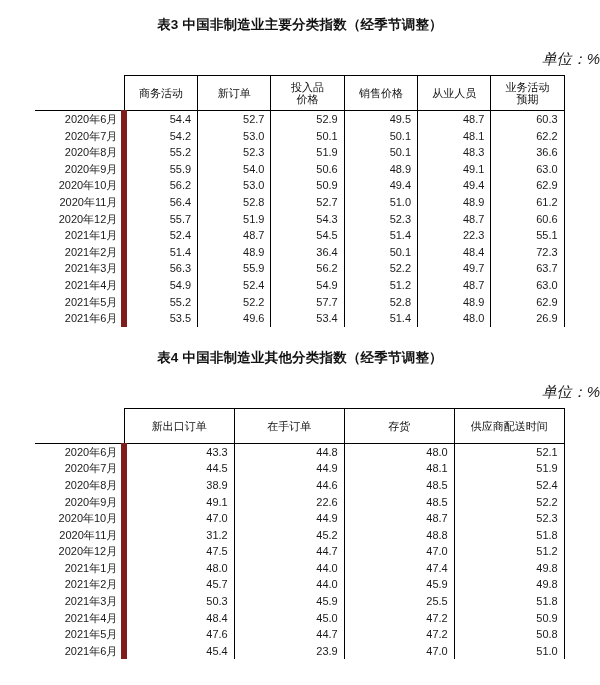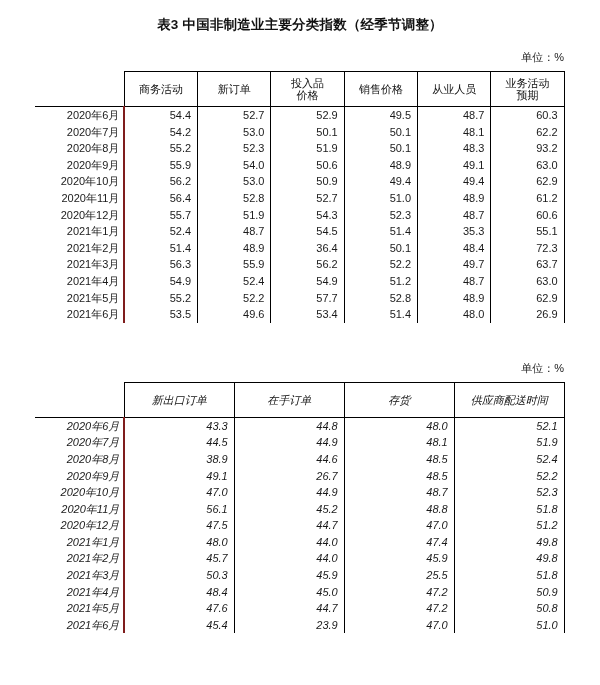--- a/index.html
+++ b/index.html
@@ -27,23 +27,23 @@
   }
   .tbl-title {
     text-align: center;
     font-size: 13.5px;
     font-weight: bold;
     letter-spacing: 0.2px;
     color: #111;
   }
   .unit-line {
     text-align: right;
-    font-size: 11px;
+    font-size: 15px;
     color: #1a1a1a;
-    padding-right: 36px;
+    font-style: italic;
   }
   table.data {
     border-collapse: collapse;
     margin: 0 auto;
     table-layout: fixed;
   }
   table.data td, table.data th {
     border: 1px solid #000000;
     font-weight: normal;
     font-size: 11px;
@@ -68,40 +68,40 @@
     height: 16.6px;
     line-height: 16.6px;
     font-size: 11px;
   }
   table.data tbody td.rowlabel {
     text-align: right;
     padding-right: 4px;
     border-left: none;
     border-top: none;
     border-bottom: none;
-    border-right: 2px solid #7f1d1d;
+    border-right: 6px solid #7f1d1d;
   }
   table.data tbody tr:last-child td.rowlabel {
     border-bottom: none;
   }
   table.data tbody td.val {
     text-align: right;
     padding-right: 6px;
     border-top: none;
     border-bottom: none;
   }
   table.data tbody tr:first-child td.val {
     border-top: none;
   }
   
   #table3 { width: 529px; }
   #table3 .c-label { width: 89px; }
   #table3 .c-d { width: 73.3px; }
   
-  #table4 { width: 529px; font-style: italic; }
+  #table4 { width: 529px; }
   #table4 .c-label { width: 89px; }
   #table4 .c-d { width: 110px; }
 
   .spacer-1 { height: 16px; }
   .spacer-3 { height: 6px; }
   .gap-between { height: 22px; }
 </style>
 </head>
 <body>
 
@@ -169,21 +169,21 @@
           <td class="val">48.1</td>
           <td class="val">62.2</td>
         </tr>
         <tr>
           <td class="rowlabel">2020年8月</td>
           <td class="val">55.2</td>
           <td class="val">52.3</td>
           <td class="val">51.9</td>
           <td class="val">50.1</td>
           <td class="val">48.3</td>
-          <td class="val">93.2</td>
+          <td class="val">36.6</td>
         </tr>
         <tr>
           <td class="rowlabel">2020年9月</td>
           <td class="val">55.9</td>
           <td class="val">54.0</td>
           <td class="val">50.6</td>
           <td class="val">48.9</td>
           <td class="val">49.1</td>
           <td class="val">63.0</td>
         </tr>
@@ -213,21 +213,21 @@
           <td class="val">52.3</td>
           <td class="val">48.7</td>
           <td class="val">60.6</td>
         </tr>
         <tr>
           <td class="rowlabel">2021年1月</td>
           <td class="val">52.4</td>
           <td class="val">48.7</td>
           <td class="val">54.5</td>
           <td class="val">51.4</td>
-          <td class="val">35.3</td>
+          <td class="val">22.3</td>
           <td class="val">55.1</td>
         </tr>
         <tr>
           <td class="rowlabel">2021年2月</td>
           <td class="val">51.4</td>
           <td class="val">48.9</td>
           <td class="val">36.4</td>
           <td class="val">50.1</td>
           <td class="val">48.4</td>
           <td class="val">72.3</td>
@@ -268,20 +268,21 @@
           <td class="val">48.0</td>
           <td class="val">26.9</td>
         </tr>
       </tbody>
     </table>
   </div>
 
   <div class="gap-between"></div>
 
   <div class="section">
+    <div class="tbl-title">表4 中国非制造业其他分类指数（经季节调整）</div>
     <div class="spacer-1"></div>
     <div class="unit-line">单位：%</div>
     <div class="spacer-3"></div>
 
     <table class="data" id="table4">
       <colgroup>
         <col class="c-label">
         <col class="c-d">
           <col class="c-d">
           <col class="c-d">
@@ -314,34 +315,34 @@
         <tr>
           <td class="rowlabel">2020年8月</td>
           <td class="val">38.9</td>
           <td class="val">44.6</td>
           <td class="val">48.5</td>
           <td class="val">52.4</td>
         </tr>
         <tr>
           <td class="rowlabel">2020年9月</td>
           <td class="val">49.1</td>
-          <td class="val">26.7</td>
+          <td class="val">22.6</td>
           <td class="val">48.5</td>
           <td class="val">52.2</td>
         </tr>
         <tr>
           <td class="rowlabel">2020年10月</td>
           <td class="val">47.0</td>
           <td class="val">44.9</td>
           <td class="val">48.7</td>
           <td class="val">52.3</td>
         </tr>
         <tr>
           <td class="rowlabel">2020年11月</td>
-          <td class="val">56.1</td>
+          <td class="val">31.2</td>
           <td class="val">45.2</td>
           <td class="val">48.8</td>
           <td class="val">51.8</td>
         </tr>
         <tr>
           <td class="rowlabel">2020年12月</td>
           <td class="val">47.5</td>
           <td class="val">44.7</td>
           <td class="val">47.0</td>
           <td class="val">51.2</td>

